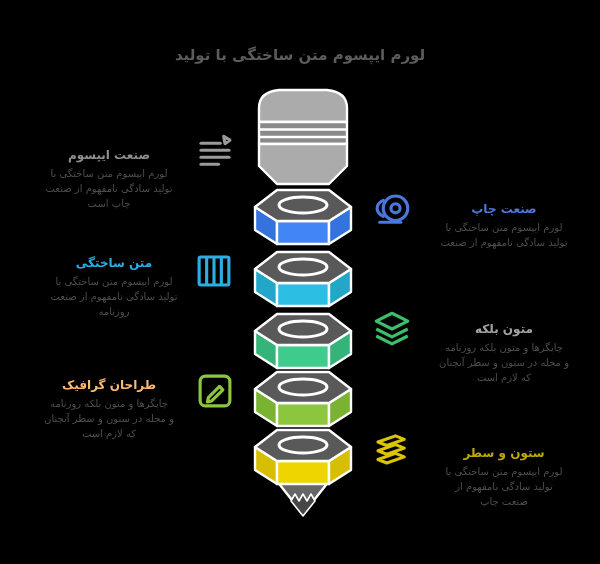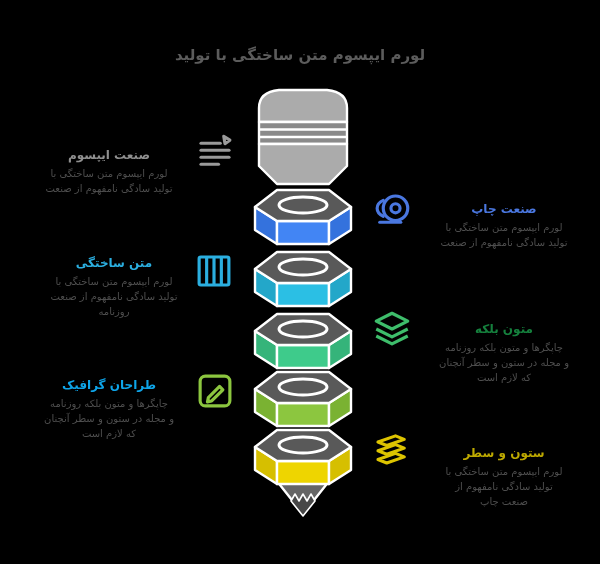--- a/index.html
+++ b/index.html
@@ -66,20 +66,21 @@
       <path d="M4 11h16" stroke="currentColor"></path>
       <path d="M4 15h16" stroke="currentColor"></path>
       <path d="M4 19h10" stroke="currentColor"></path>
       <path d="M17 3l3.5 2.2-2.8 2z" stroke="currentColor"></path>
     </svg>
   </div>
   <div class="tblock" style="left:30px;top:148px;width:158px;">
     <span class="bhead" style="color: rgb(143, 143, 143);">صنعت ایپسوم</span>
     <span class="bline">لورم ایپسوم متن ساختگی با</span>
     <span class="bline">تولید سادگی نامفهوم از صنعت</span>
+    <span class="bline">چاپ است</span>
   </div>
 
   <div class="icon" style="left:193px;top:250px;">
     <svg width="42" height="42" viewBox="0 0 24 24" fill="none" stroke-width="1.8" stroke-linejoin="round" color="#2bafe0">
       <rect x="3.5" y="4" width="17" height="16" rx="1" stroke="currentColor"></rect>
       <path d="M7.8 4v16M12 4v16M16.2 4v16" stroke="currentColor"></path>
     </svg>
   </div>
   <div class="tblock" style="left:38px;top:256px;width:152px;">
     <span class="bhead" style="color: rgb(43, 175, 224);">متن ساختگی</span>
@@ -88,21 +89,21 @@
     <span class="bline">روزنامه</span>
   </div>
 
   <div class="icon" style="left:194px;top:370px;">
     <svg width="42" height="42" viewBox="0 0 24 24" fill="none" stroke-width="1.8" stroke-linejoin="round" color="#8cc63f">
       <rect x="3.5" y="3.5" width="17" height="17" rx="3" stroke="currentColor"></rect>
       <path d="M8.2 15.8l6.4-6.4 1.9 1.9-6.4 6.4-2.4.5z" stroke="currentColor"></path>
     </svg>
   </div>
   <div class="tblock" style="left:30px;top:378px;width:158px;">
-    <span class="bhead" style="color: #0ea5e9;">طراحان گرافیک</span>
+    <span class="bhead" style="color: #fdba74;">طراحان گرافیک</span>
     <span class="bline">چاپگرها و متون بلکه روزنامه</span>
     <span class="bline">و مجله در ستون و سطر آنچنان</span>
     <span class="bline">که لازم است</span>
   </div>
 
   <div class="icon" style="left:371px;top:189px;">
     <svg width="42" height="42" viewBox="0 0 24 24" fill="none" stroke-width="1.8" stroke-linecap="round" stroke-linejoin="round" color="#4a77e0">
       <circle cx="14" cy="11" r="7" stroke="currentColor"></circle>
       <circle cx="14" cy="11" r="2.6" stroke="currentColor"></circle>
       <path d="M7 6.5c-2.2 1-3.5 2.5-3.5 4.5s1.3 3.6 3.5 4.6" stroke="currentColor"></path>
@@ -116,21 +117,21 @@
   </div>
 
   <div class="icon" style="left:371px;top:308px;">
     <svg width="42" height="42" viewBox="0 0 24 24" fill="none" stroke-width="1.8" stroke-linejoin="round" color="#3ebd6b">
       <path d="M12 3l9 4.5-9 4.5-9-4.5z" stroke="currentColor"></path>
       <path d="M3 12l9 4.5 9-4.5" stroke="currentColor"></path>
       <path d="M3 16l9 4.5 9-4.5" stroke="currentColor"></path>
     </svg>
   </div>
   <div class="tblock" style="left:420px;top:322px;width:168px;">
-    <span class="bhead" style="color: #15803d;">متون بلکه</span>
+    <span class="bhead" style="color: #a3a3a3;">متون بلکه</span>
     <span class="bline">چاپگرها و متون بلکه روزنامه</span>
     <span class="bline">و مجله در ستون و سطر آنچنان</span>
     <span class="bline">که لازم است</span>
   </div>
 
   <div class="icon" style="left:371px;top:428px;">
     <svg width="42" height="42" viewBox="0 0 24 24" fill="none" stroke-width="1.8" stroke-linejoin="round" color="#ddc400">
       <path d="M4 8l10-3.5 5 2L9 10z" stroke="currentColor"></path>
       <path d="M4 13l10-3.5 5 2L9 15z" stroke="currentColor"></path>
       <path d="M4 18l10-3.5 5 2L9 20z" stroke="currentColor"></path>

